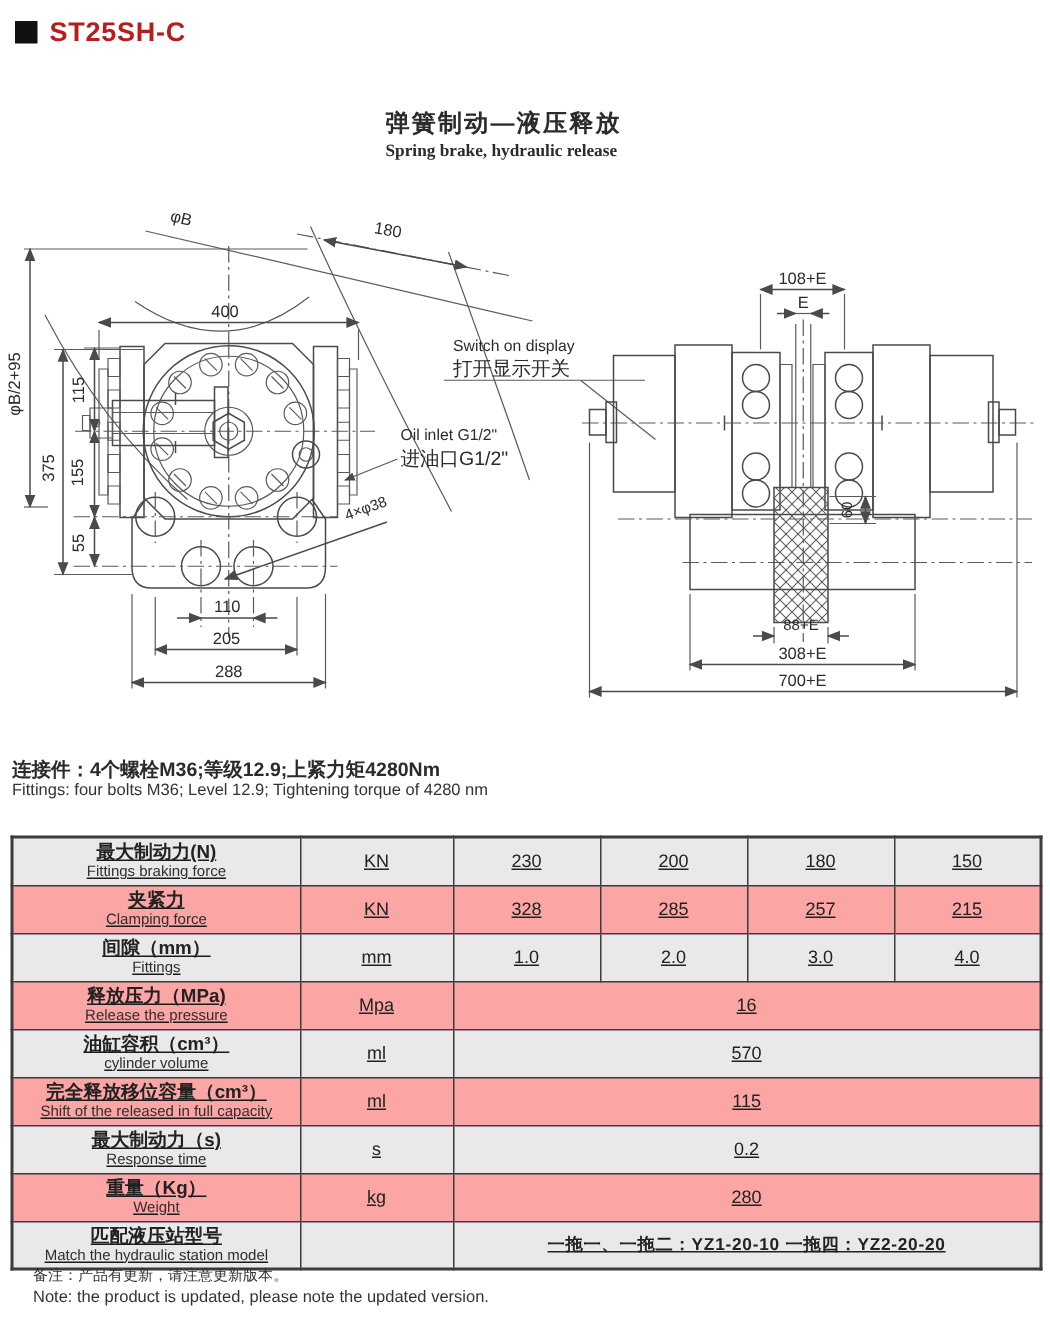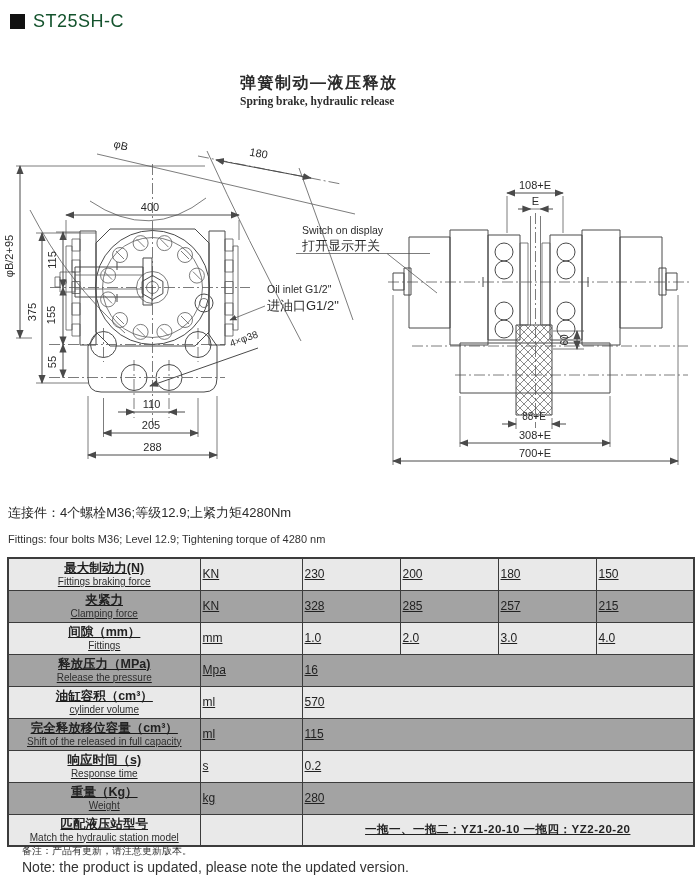--- a/index.html
+++ b/index.html
@@ -1,57 +1,57 @@
 <!DOCTYPE html>
 <html><head>
 <meta charset="utf-8">
 <style>
   html,body{margin:0;padding:0;background:#888;}
   .page{position:relative;width:700px;height:892px;background:#ffffff;overflow:hidden;
         font-family:"Liberation Sans",sans-serif;color:#1a1a1a;}
   
   .hdr{position:absolute;left:10px;top:11px;display:flex;align-items:center;gap:8px;}
   .hdr .sq{width:15px;height:15px;background:#111;}
-  .hdr .ttl{font-size:18px;font-weight:normal;letter-spacing:.5px;color:#14532d;}
-  
-  .subtitle{position:absolute;left:240px;top:74px;line-height:1.1;}
+  .hdr .ttl{font-size:18px;font-weight:bold;letter-spacing:.5px;color:#b91c1c;}
+  
+  .subtitle{position:absolute;left:257px;top:74px;line-height:1.1;}
   .subtitle .zh{font-size:16px;font-weight:bold;letter-spacing:1.5px;color:#2b2b2b;}
   .subtitle .en{font-size:11.5px;font-weight:bold;margin-top:3px;color:#2b2b2b;font-family:Liberation Serif, serif;}
   
   svg.draw{position:absolute;left:0;top:0;width:700px;height:500px;}
   svg.draw *{vector-effect:non-scaling-stroke;}
   svg text{font-family:"Liberation Sans",sans-serif;fill:#2b2b2b;}
   .ln{stroke:#4a4a4a;stroke-width:1;fill:none;}
   .thin{stroke:#5a5a5a;stroke-width:.8;fill:none;}
   .cl{stroke:#5a5a5a;stroke-width:.8;fill:none;stroke-dasharray:11 3 2 3;}
   .dim{font-size:11px;text-anchor:middle;}
   .dims{font-size:10px;text-anchor:middle;}
   .lbl{font-size:10.5px;}
   .lblzh{font-size:13px;}
   
   .fittings{position:absolute;left:8px;top:506px;line-height:1.15;}
-  .fittings .zh{font-size:13px;font-weight:normal;color:#2b2b2b;}
-  .fittings .en{font-size:11px;margin-top:12px;color:#333;}
+  .fittings .zh{font-size:13px;font-weight:bold;color:#2b2b2b;}
+  .fittings .en{font-size:11px;margin-top:0;color:#333;}
   
   table.spec{position:absolute;left:7px;top:557px;width:686px;border-collapse:collapse;
              table-layout:fixed;border:2px solid #3c3c3c;}
   table.spec td{border:1px solid #3c3c3c;height:30px;padding:0 2px;vertical-align:middle;text-decoration:underline;}
   table.spec tr{height:32px;}
   tr.gray td{background:#e9e9e9;}
-  tr.white td{background:#a3a3a3;margin-top:20px;}
+  tr.white td{background:#fca5a5;margin-top:20px;}
   td.param{text-align:center;}
   td.param .zh{font-size:12.5px;font-weight:bold;line-height:1.2;color:#222;}
   td.param .en{font-size:10px;line-height:1.15;color:#2e2e2e;}
-  td.unit{font-size:12px;color:#222;}
-  td.val{text-align:left;font-size:12px;color:#222;}
+  td.unit{text-align:center;font-size:12px;color:#222;}
+  td.val{text-align:center;font-size:12px;color:#222;}
   td.model{text-align:center;font-size:11.5px;font-weight:bold;color:#222;letter-spacing:.5px;margin-left:48px;}
   
   .note{position:absolute;left:10px;top:844px;line-height:1.4;margin-left:12px;}
   .note .zh{font-size:10px;color:#333;}
-  .note .en{font-size:14px;color:#333;}
+  .note .en{font-size:11px;color:#333;}
 </style>
 </head>
 <body>
 
 <div class="page">
 
   <div class="hdr">
     <div class="sq"></div>
     <div class="ttl">ST25SH-C</div>
   </div>
@@ -399,21 +399,21 @@
       <tr class="white">
         <td class="param">
           <div class="zh">完全释放移位容量（cm³）</div>
           <div class="en">Shift of the released in full capacity</div>
         </td>
         <td class="unit">ml</td>
         <td class="val" colspan="4">115</td>
       </tr>
       <tr class="gray">
         <td class="param">
-          <div class="zh">响应时间（s)</div>
+          <div class="zh">最大制动力（s)</div>
           <div class="en">Response time</div>
         </td>
         <td class="unit">s</td>
         <td class="val" colspan="4">0.2</td>
       </tr>
       <tr class="white">
         <td class="param">
           <div class="zh">重量（Kg）</div>
           <div class="en">Weight</div>
         </td>

